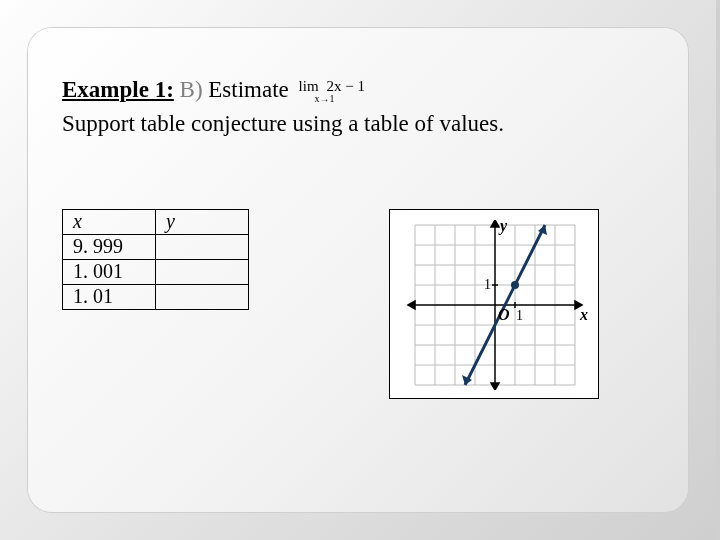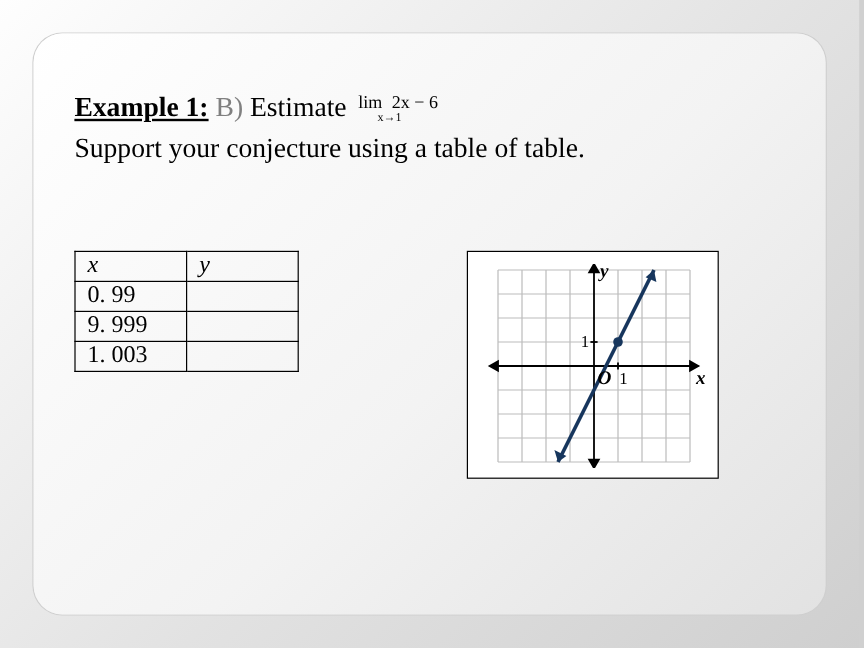--- a/index.html
+++ b/index.html
@@ -113,44 +113,44 @@
 <div class="slide-wrap">
   <div class="panel">
 
     <div class="prompt">
       <span class="title">Example 1:</span>
       <span class="part">B)</span>
       <span>Estimate</span>
       <span class="math">
         <span class="lim">lim</span>
         <span class="sub">x→1</span>
-        <span class="expr">2x − 6</span>
+        <span class="expr">2x − 1</span>
       </span>
       <br>
-      <span>Support your conjecture using a table of table.</span>
+      <span>Support table conjecture using a table of values.</span>
     </div>
 
     <div class="content-row">
 
       <table class="vtable">
         <tbody>
             <tr>
           <th class="xcol">x</th>
           <th class="ycol">y</th>
         </tr>
         <tr>
-          <td class="xcol">0. 99</td>
-          <td class="ycol"></td>
-        </tr>
-        <tr>
           <td class="xcol">9. 999</td>
           <td class="ycol"></td>
         </tr>
         <tr>
-          <td class="xcol">1. 003</td>
+          <td class="xcol">1. 001</td>
+          <td class="ycol"></td>
+        </tr>
+        <tr>
+          <td class="xcol">1. 01</td>
           <td class="ycol"></td>
         </tr>
       </tbody>
         </table>
 
       <div class="graph-box">
         <svg width="190" height="170" viewBox="0 0 190 170">
 
           <g stroke="#bbb" stroke-width="1">
             <line x1="15" y1="5" x2="15" y2="165"></line>

